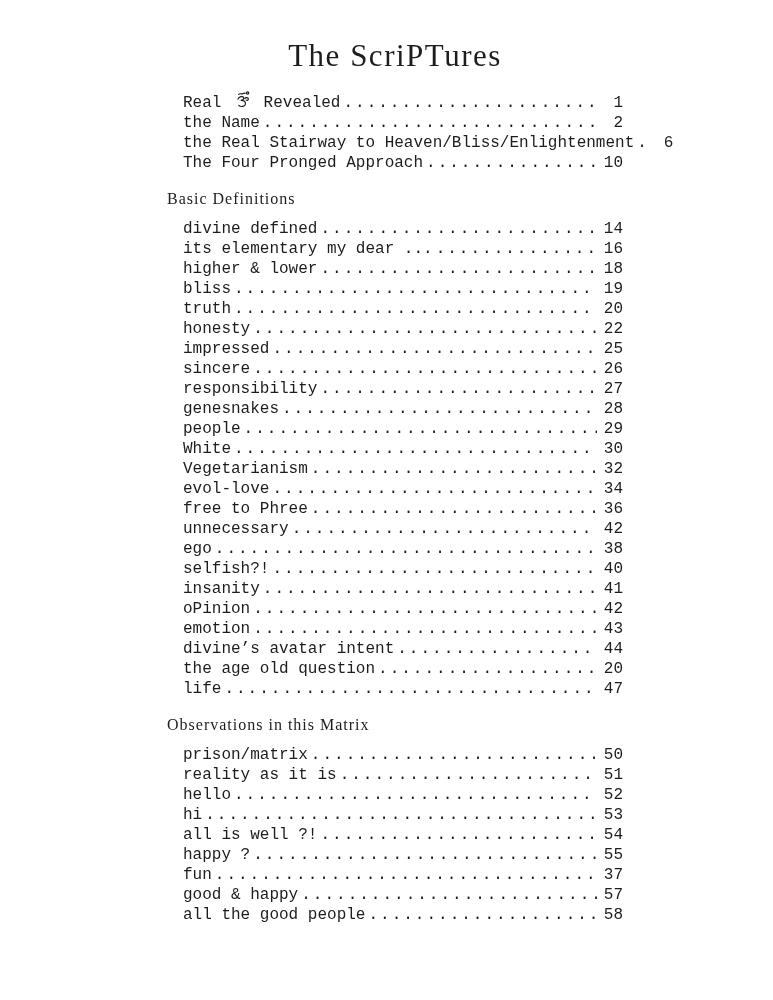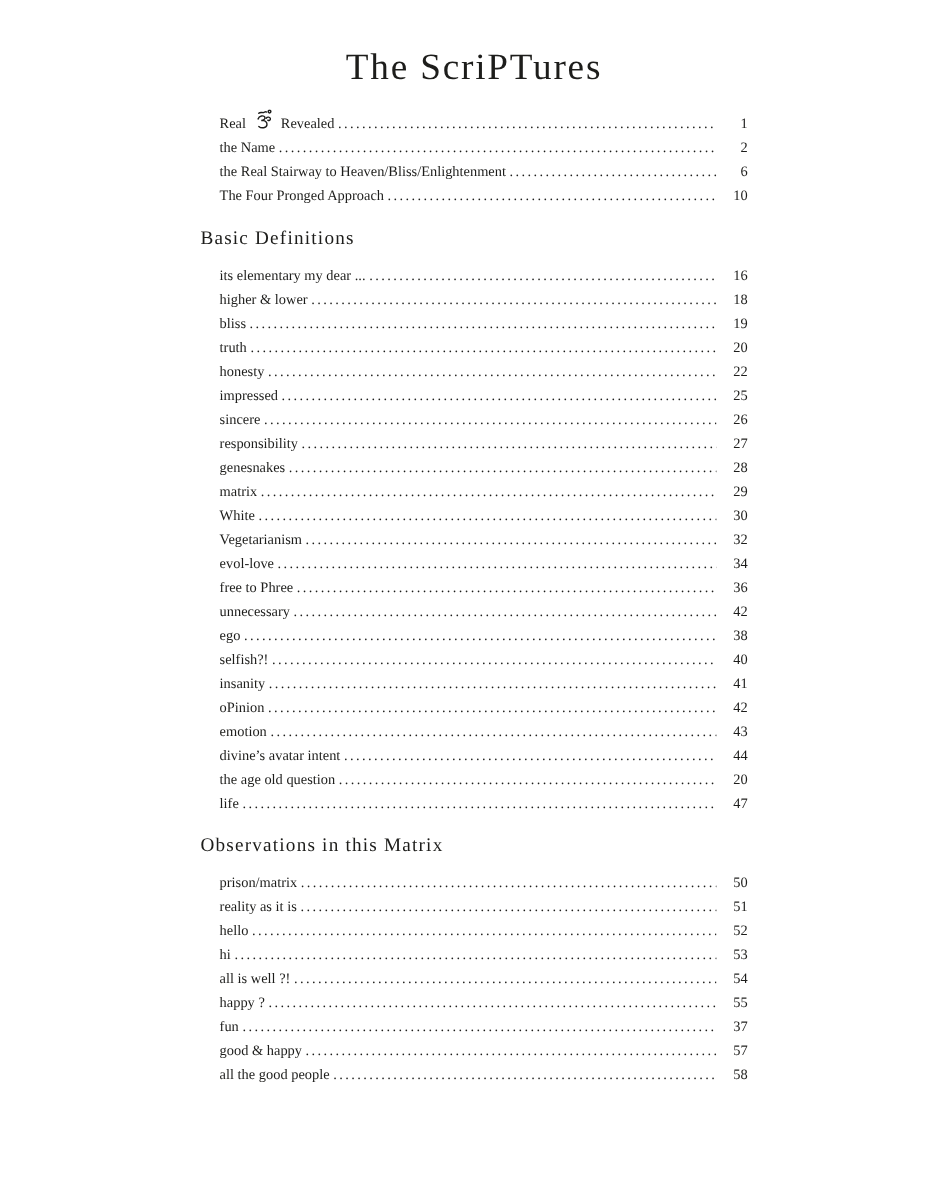--- a/index.html
+++ b/index.html
@@ -39,23 +39,24 @@
     letter-spacing: 1px;
     line-height: 30px;
     color: #1d1d1b;
   }
   .toc-list {
     margin-left: 16px;
   }
   .row {
     display: flex;
     align-items: baseline;
-    font-size: 12px;
+    font-size: 16px;
     line-height: 20px;
     white-space: nowrap;
+    font-family: Liberation Mono, monospace;
   }
   .row .t {
     flex: 0 0 auto;
   }
   .row .dots {
     flex: 1 1 auto;
     overflow: hidden;
     margin: 0 4px 0 3px;
     min-width: 10px;
   }
@@ -111,20 +112,25 @@
         <div class="row">
           <span class="t">The Four Pronged Approach</span>
           <span class="dots"></span>
           <span class="num">10</span>
         </div>
       </div>
     <div id="sections">
         <h2 class="section-heading">Basic Definitions</h2>
         <div class="toc-list">
           <div class="row">
+            <span class="t">divine defined</span>
+            <span class="dots"></span>
+            <span class="num">14</span>
+          </div>
+          <div class="row">
             <span class="t">its elementary my dear ...</span>
             <span class="dots"></span>
             <span class="num">16</span>
           </div>
           <div class="row">
             <span class="t">higher &amp; lower</span>
             <span class="dots"></span>
             <span class="num">18</span>
           </div>
           <div class="row">
@@ -156,21 +162,21 @@
             <span class="t">responsibility</span>
             <span class="dots"></span>
             <span class="num">27</span>
           </div>
           <div class="row">
             <span class="t">genesnakes</span>
             <span class="dots"></span>
             <span class="num">28</span>
           </div>
           <div class="row">
-            <span class="t">matrix</span>
+            <span class="t">people</span>
             <span class="dots"></span>
             <span class="num">29</span>
           </div>
           <div class="row">
             <span class="t">White</span>
             <span class="dots"></span>
             <span class="num">30</span>
           </div>
           <div class="row">
             <span class="t">Vegetarianism</span>

